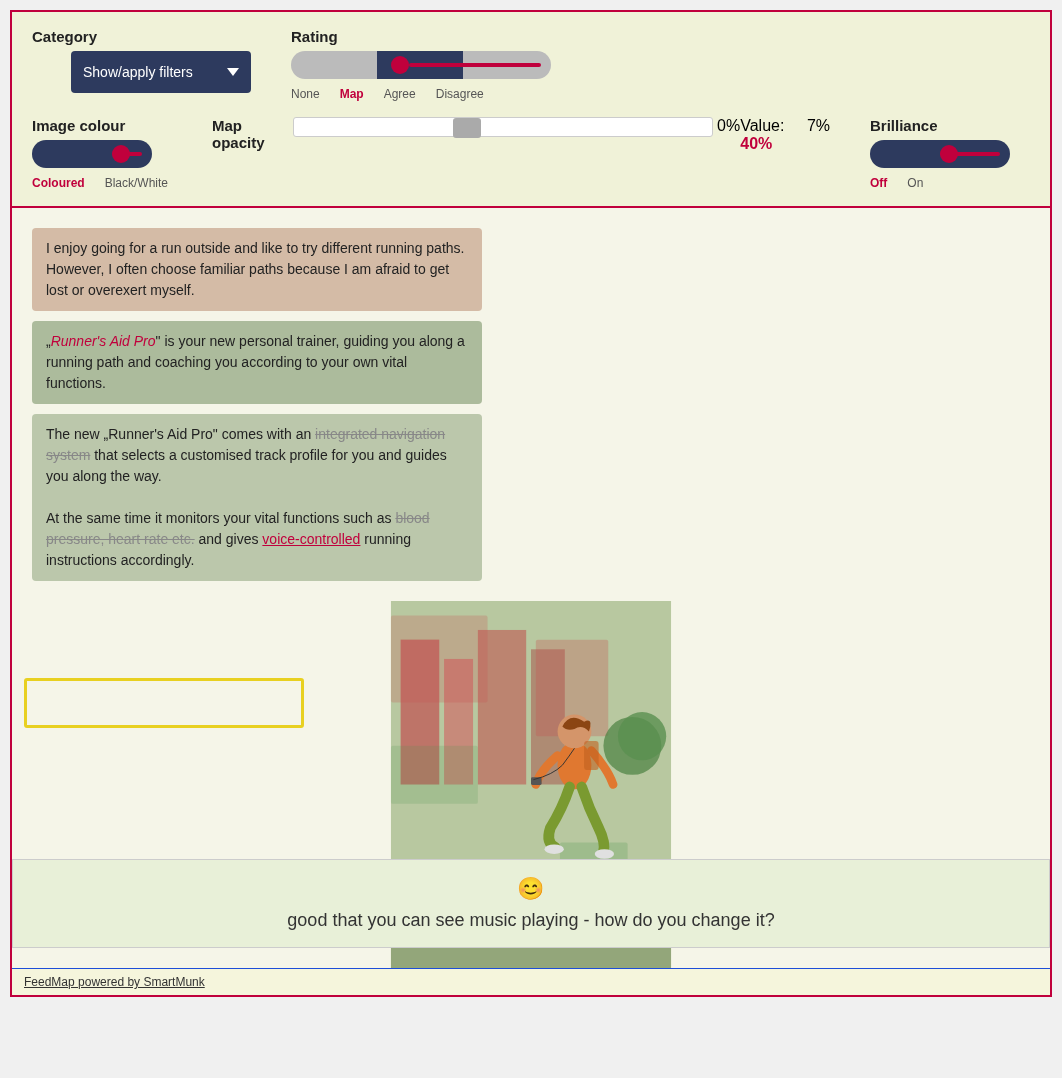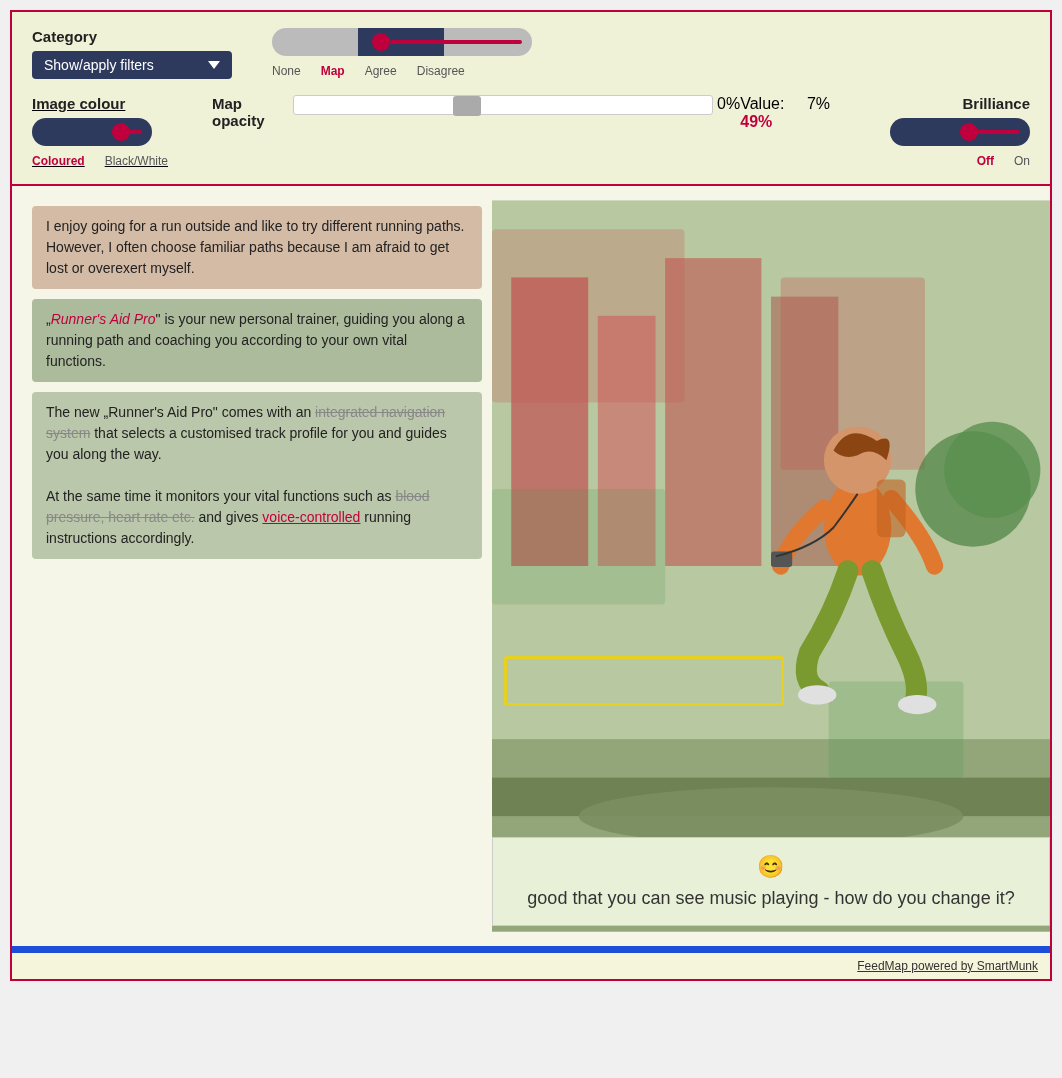--- a/index.html
+++ b/index.html
@@ -40,26 +40,27 @@
       color: #222;
     }
     
     .dropdown-btn {
       display: flex;
       align-items: center;
       background: #2d3a5e;
       color: white;
       border: none;
       border-radius: 4px;
-      padding: 6px 12px;
+      padding: 13px 12px;
       font-size: 14px;
       cursor: pointer;
       gap: 19px;
       min-width: 180px;
       justify-content: space-between;
+      margin-left: 39px;
     }
     .dropdown-arrow {
       width: 0;
       height: 0;
       border-left: 6px solid transparent;
       border-right: 6px solid transparent;
       border-top: 8px solid white;
     }
     
     .time-toggle {
@@ -196,20 +197,21 @@
       border-radius: 50%;
       top: 5px;
       left: 70px;
     }
     
     .main-content {
       display: flex;
       position: relative;
       min-height: 760px;
       background: #f5f5e8;
+      flex-direction: column;
     }
     
     .text-panel {
       width: 480px;
       padding: 20px 10px 20px 20px;
       display: flex;
       flex-direction: column;
       gap: 10px;
       z-index: 2;
     }
@@ -264,24 +266,24 @@
     }
     
     .yellow-box {
       position: absolute;
       border: 3px solid #e8d020;
       border-radius: 3px;
     }
     
     .footer {
       background: #f5f5dc;
-      text-align: right;
+      text-align: left;
       padding: 6px 12px;
       font-size: 12px;
-      border-top: 7px solid #1d4ed8;
+      border-top: 1px solid #1d4ed8;
     }
     .footer a {
       color: #333;
       text-decoration: underline;
     }
     
     .time-line {
       position: absolute;
       height: 4px;
       background: #c0003c;
@@ -342,60 +344,61 @@
         <span class="filter-label">Category</span>
         <button class="dropdown-btn">
           <span>Show/apply filters</span>
           <div class="dropdown-arrow"></div>
         </button>
       </div>
 
 
 
       <div class="filter-group" style="min-width:280px;">
+        <span class="filter-label">Rating</span>
         <div class="rating-toggle">
           <div class="rating-line"></div>
           <div class="rating-thumb"></div>
         </div>
         <div class="sublabel-row">
           <span>None</span>
           <span class="red">Map</span>
           <span>Agree</span>
           <span>Disagree</span>
         </div>
       </div>
     </div>
 
     <div class="filter-row">
 
-      <div class="filter-group" style="min-width:140px;text-decoration:underline;">
+      <div class="filter-group" style="min-width:140px;">
         <span class="filter-label">Image colour</span>
         <div class="img-toggle">
           <div class="img-line"></div>
           <div class="img-thumb"></div>
         </div>
         <div class="sublabel-row">
           <span class="red">Coloured</span>
           <span>Black/White</span>
         </div>
       </div>
 
       <div class="filter-group opacity-slider-container">
         <span class="filter-label">Map opacity</span>
         <div class="opacity-slider-track">
           <div class="opacity-slider-thumb"></div>
         </div>
         <div class="opacity-labels">
           <span>0%</span>
-          <span>Value: <span class="opacity-value">49%</span></span>
+          <span>Value: <span class="opacity-value">40%</span></span>
           <span>7%</span>
         </div>
       </div>
 
-      <div class="filter-group" style="margin-left: auto; min-width:160px;align-items:flex-end;">
+      <div class="filter-group" style="margin-left: auto; min-width:160px;">
         <span class="filter-label">Brilliance</span>
         <div class="brill-toggle">
           <div class="brill-line"></div>
           <div class="brill-thumb"></div>
         </div>
         <div class="sublabel-row">
           <span class="red">Off</span>
           <span>On</span>
         </div>
       </div>

